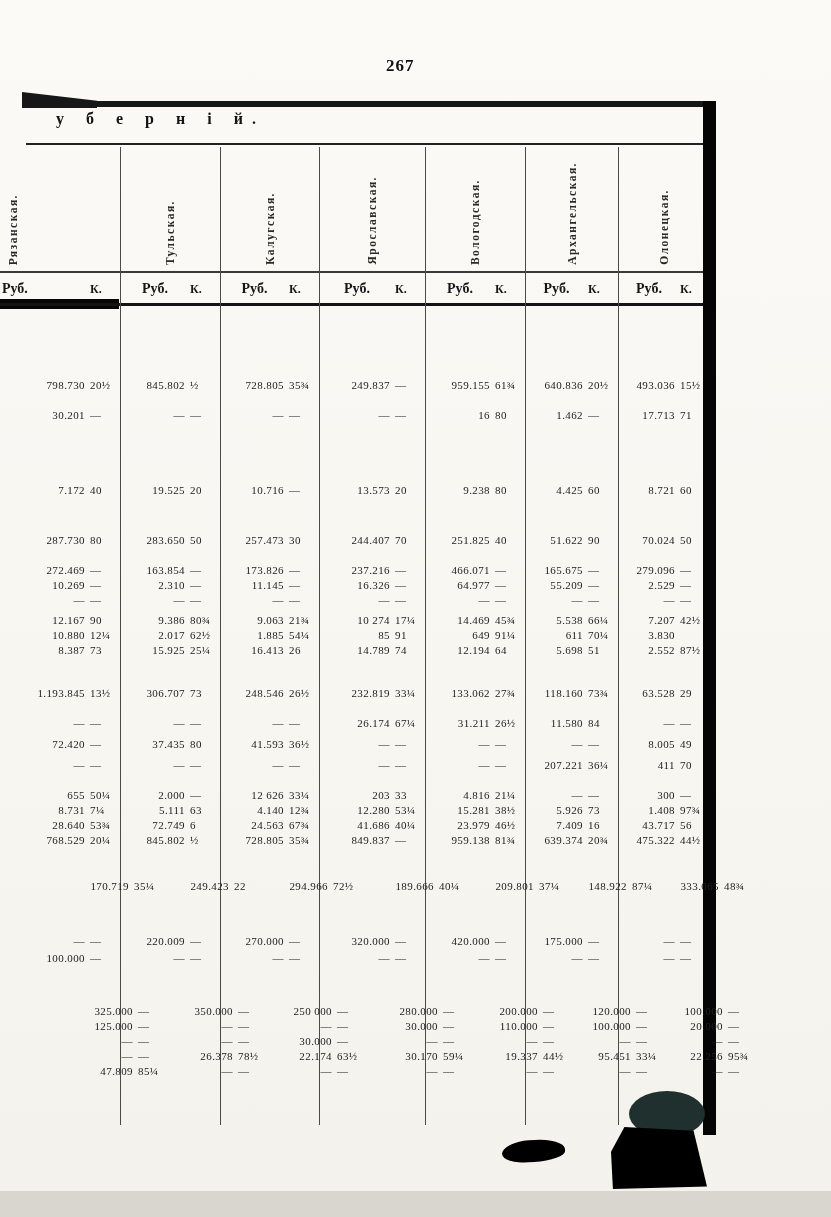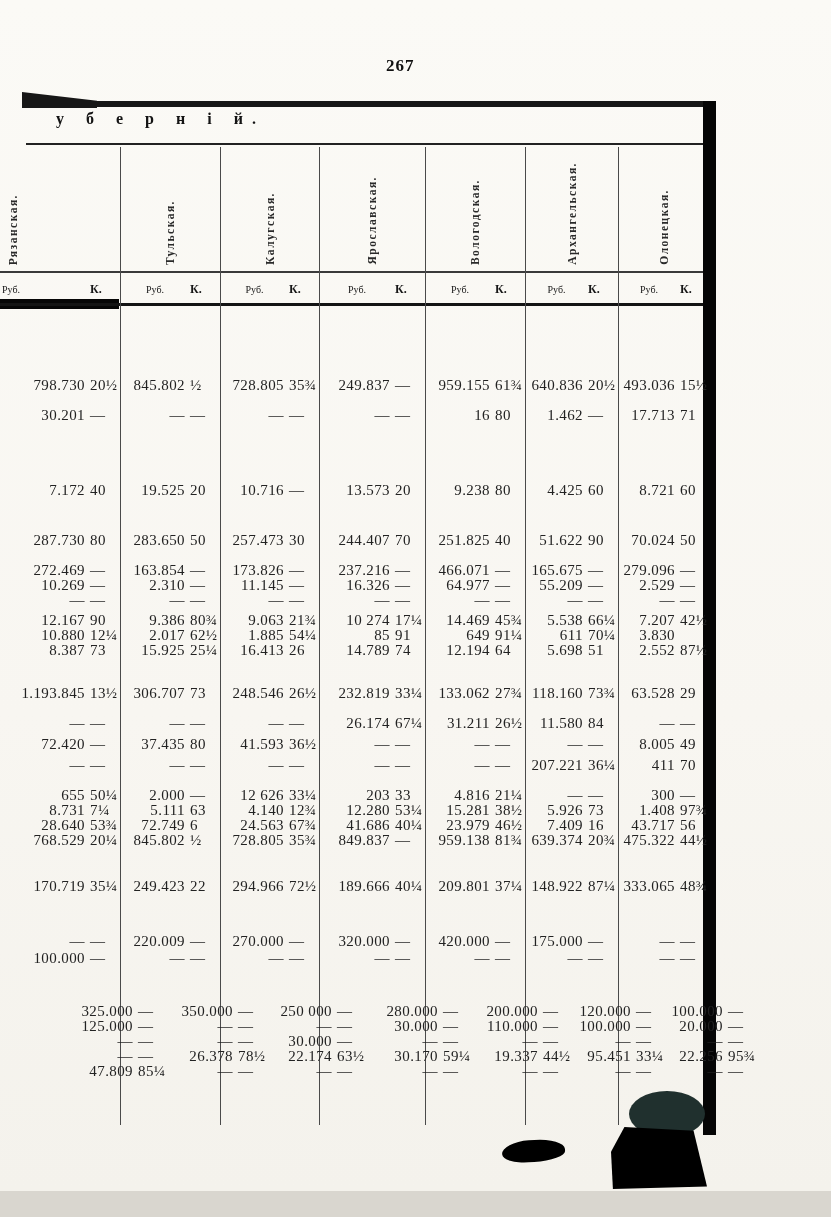--- a/index.html
+++ b/index.html
@@ -48,39 +48,39 @@
   .hdr-cell { display:flex; justify-content:center; align-items:flex-end; padding-bottom:6px; }
   .hdr-cell.first { justify-content:flex-start; padding-left:7px; }
   .hdr-cell span {
     writing-mode:vertical-rl; transform:rotate(180deg);
     font-size:11.5px; font-weight:bold; letter-spacing:1.5px; color:#2a2a2a;
     white-space:nowrap;
   }
 
   .cur-row { position:absolute; left:0; top:277px; height:24px; }
   .cur-cell { display:grid; grid-template-columns:1fr 30px; align-items:center; }
-  .rub-label { text-align:center; font-weight:normal; font-size:10px; color:#161616; }
+  .rub-label { text-align:center; font-weight:bold; font-size:14px; color:#161616; }
   .cur-cell.first .rub-label { text-align:left; padding-left:2px; }
   .kop-label { text-align:left; font-weight:bold; font-size:12px; color:#161616; }
 
   .tbl-body { position:absolute; left:0; top:312px; width:710px; }
-  .row { height:15px; line-height:15px; font-size:15px; letter-spacing:.4px; color:#222; }
+  .row { height:15px; line-height:15px; font-size:11px; letter-spacing:.4px; color:#222; }
   .cell { display:grid; grid-template-columns:1fr 30px; }
   .rub { text-align:right; padding-right:5px; white-space:nowrap; overflow:hidden; }
   .kop { text-align:left; white-space:nowrap; }
 
   .group.g1  { margin-top:66px; }
   .group.g2  { margin-top:60px; }
   .group.g3  { margin-top:35px; }
   .group.g4  { margin-top:15px; }
   .group.g5  { margin-top:5px;  }
   .group.g6  { margin-top:28px; }
   .group.g7  { margin-top:15px; }
   .group.g8  { margin-top:15px; }
-  .group.g9  { margin-top:31px; }
+  .group.g9  { margin-top:31px;padding-left:44px; }
   .group.g10 { margin-top:40px; }
   .group.g11 { margin-top:38px;padding-left:48px; }
   .group.g1 .row + .row { margin-top:15px; }
   .group.g7 .row + .row { margin-top:6px; }
   .group.g10 .row + .row { margin-top:2px; }
 
   .table-title {
     position:absolute; left:56px; top:110px;
     font-size:16px; font-weight:bold; letter-spacing:9px; color:#141414;
     white-space:nowrap;

